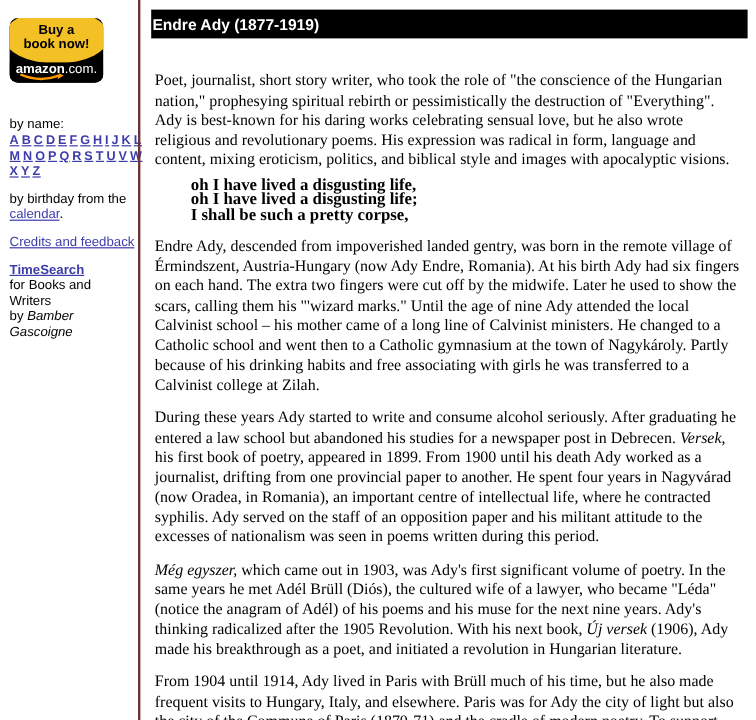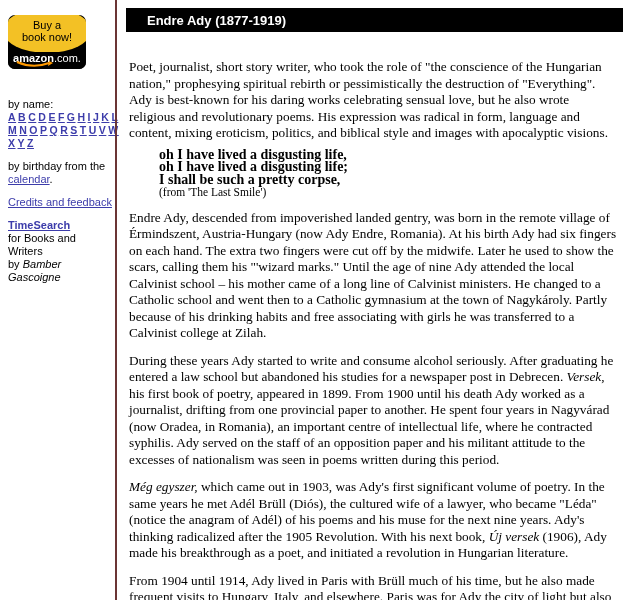--- a/index.html
+++ b/index.html
@@ -26,21 +26,21 @@
   .amazon {
     margin:15px 0 0 8px; width:78px; height:54px;
     background:#000; border-radius:7px; position:relative; overflow:hidden; cursor:pointer;
   }
   .amazon-oval {
     position:absolute; left:-5px; top:-7px; width:88px; height:45px;
     background:#f3c125; border-radius:50%;
     display:flex; flex-direction:column; align-items:center; justify-content:center;
   }
   .amazon-oval span {
-    color:#000; font-weight:normal; font-size:11px; line-height:12px;
+    color:#000; font-weight:bold; font-size:11px; line-height:12px;
     font-family:"Liberation Sans",sans-serif;
   }
   .amazon-bar {
     position:absolute; left:0; bottom:0; width:100%; height:17px; background:#000;
     display:flex; align-items:flex-start; justify-content:center;
   }
   .amazon-bar .brand { color:#fff; font-weight:bold; font-size:11px; line-height:12px; }
   .amazon-bar .domain { color:#fff; font-weight:normal; font-size:11px; line-height:12px; }
   .amazon-smile { position:absolute; left:8px; bottom:1px; }
 
@@ -53,21 +53,21 @@
   .ts-link { font-weight:bold; }
   .author { font-style:italic; }
 
   
   .vrule { position:absolute; left:115px; top:0; width:2px; height:600px; background:#6b3535; }
 
   
   .main { position:absolute; left:126px; top:0; width:497px; }
   .title-bar {
     margin-top:8px; height:24px; background:#000; color:#fff;
-    display:flex; align-items:center; padding-left:21px;
+    display:flex; align-items:center; padding-left:1px;
     font-weight:bold; font-size:13px; font-family:"Liberation Sans",sans-serif;
   }
   .article {
     font-family:"Liberation Serif",serif; font-size:13.3px; line-height:16.5px;
     padding:0 5px 0 3px; color:#000;
   }
   .article p { margin:11px 0 0 0; }
   .article p.first { margin-top:27px; }
   .poem { margin:7px 0 0 30px; font-family:"Liberation Serif",serif; }
   .poem div { font-weight:bold; font-size:14px; line-height:12.5px; }
@@ -123,21 +123,20 @@
     <span>Endre Ady (1877-1919)</span>
   </div>
 
   <div class="article">
     <p class="first">Poet, journalist, short story writer, who took the role of "the conscience of the Hungarian nation," prophesying spiritual rebirth or pessimistically the destruction of "Everything". Ady is best-known for his daring works celebrating sensual love, but he also wrote religious and revolutionary poems. His expression was radical in form, language and content, mixing eroticism, politics, and biblical style and images with apocalyptic visions.</p>
 
     <div class="poem">
       <div>oh I have lived a disgusting life,</div>
       <div>oh I have lived a disgusting life;</div>
       <div>I shall be such a pretty corpse,</div>
-      <div class="attrib">(from 'The Last Smile')</div>
     </div>
 
     <p>Endre Ady, descended from impoverished landed gentry, was born in the remote village of Érmindszent, Austria-Hungary (now Ady Endre, Romania). At his birth Ady had six fingers on each hand. The extra two fingers were cut off by the midwife. Later he used to show the scars, calling them his "'wizard marks." Until the age of nine Ady attended the local Calvinist school – his mother came of a long line of Calvinist ministers. He changed to a Catholic school and went then to a Catholic gymnasium at the town of Nagykároly. Partly because of his drinking habits and free associating with girls he was transferred to a Calvinist college at Zilah.</p>
 
     <p><span>During these years Ady started to write and consume alcohol seriously. After graduating he entered a law school but abandoned his studies for a newspaper post in Debrecen. </span><span class="it">Versek</span><span>, his first book of poetry, appeared in 1899. From 1900 until his death Ady worked as a journalist, drifting from one provincial paper to another. He spent four years in Nagyvárad (now Oradea, in Romania), an important centre of intellectual life, where he contracted syphilis. Ady served on the staff of an opposition paper and his militant attitude to the excesses of nationalism was seen in poems written during this period.</span></p>
 
     <p><span class="it">Még egyszer,</span><span> which came out in 1903, was Ady's first significant volume of poetry. In the same years he met Adél Brüll (Diós), the cultured wife of a lawyer, who became "Léda" (notice the anagram of Adél) of his poems and his muse for the next nine years. Ady's thinking radicalized after the 1905 Revolution. With his next book, </span><span class="it">Új versek</span><span> (1906), Ady made his breakthrough as a poet, and initiated a revolution in Hungarian literature.</span></p>
 
     <p>From 1904 until 1914, Ady lived in Paris with Brüll much of his time, but he also made frequent visits to Hungary, Italy, and elsewhere. Paris was for Ady the city of light but also the city of the Commune of Paris (1870-71) and the cradle of modern poetry. To support himself, Ady worked as a journalist.</p>
   </div>

